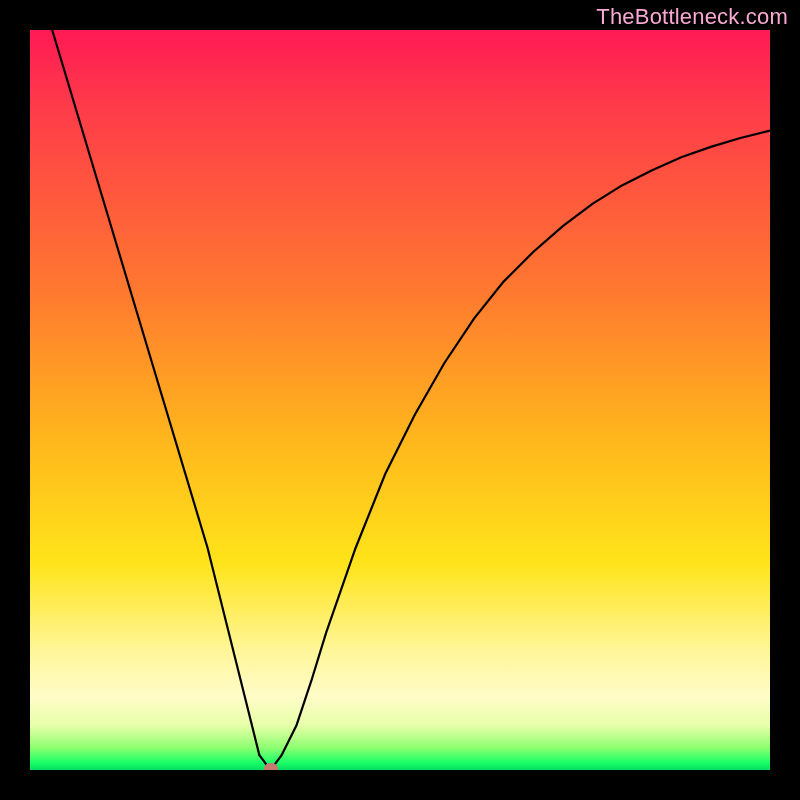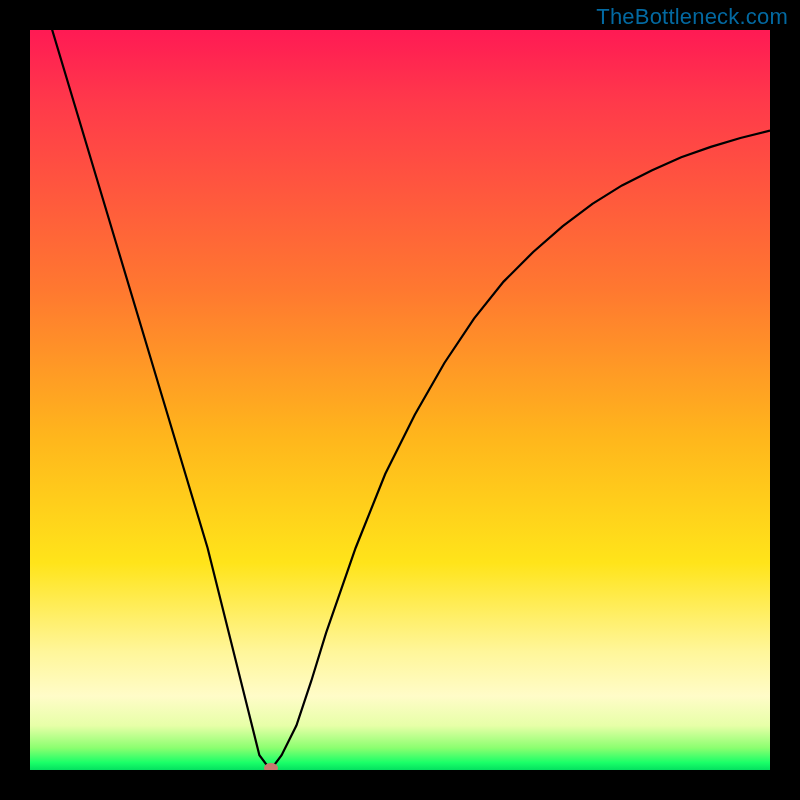--- a/index.html
+++ b/index.html
@@ -8,21 +8,21 @@
     width: 800px;
     height: 800px;
     background: #000;
     font-family: Arial, Helvetica, sans-serif;
     position: relative;
   }
   .watermark {
     position: absolute;
     top: 4px;
     right: 12px;
-    color: #0369a1;
+    color: #f9a8d4;
     font-size: 22px;
     font-weight: 500;
     letter-spacing: 0.2px;
     z-index: 10;
     margin-left: 10px;
   }
   .plot-area {
     position: absolute;
     left: 30px;
     top: 30px;

